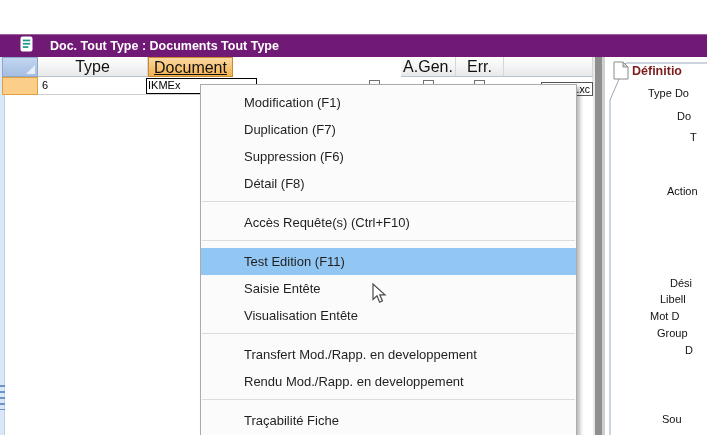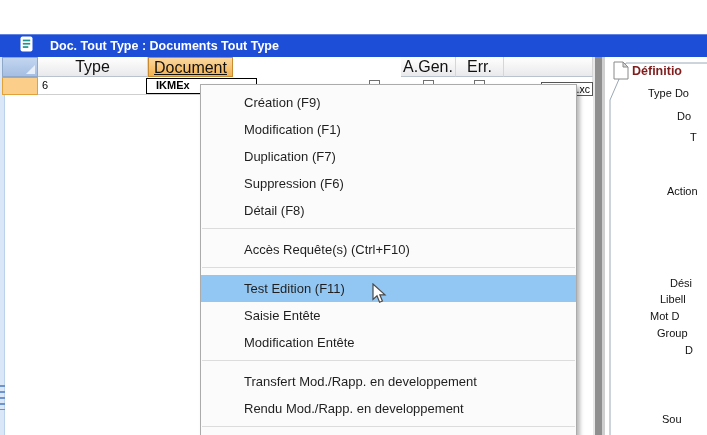--- a/index.html
+++ b/index.html
@@ -20,21 +20,21 @@
     position:absolute; left:57px; top:3px; width:236px; height:31px;
     background:#2c9d97; border-radius:8px 8px 0 0;
     display:flex; align-items:center; color:#fff;
   }
   .active-tab .tab-title{ font-size:13px; font-weight:bold; margin-left:8px; white-space:nowrap; overflow:hidden; flex:1; }
   .tab-close{ width:22px; text-align:center; font-size:12px; color:#fff; margin-right:6px; cursor:default; }
   .doc-icon{ margin-left:10px; flex:0 0 auto; }
   
   .titlebar{
     position:absolute; left:0; top:34px; width:707px; height:23px;
-    background:#1d4ed8; border-top:1px solid rgba(255,255,255,.3);
+    background:#701a75; border-top:1px solid rgba(255,255,255,.3);
     display:flex; align-items:center; color:#fff;
   }
   .titlebar .bar-title{ font-size:12.5px; font-weight:bold; margin-left:17px; white-space:nowrap; }
   .titlebar .doc-icon{ margin-left:20px; }
   
   .left-strip{ position:absolute; left:0; top:57px; width:5px; height:378px; background:#d9e7f8; border-right:1px solid #bcd1ea; }
   .left-grip{ position:absolute; left:0px; top:385px; width:5px; height:25px;
     background:repeating-linear-gradient(180deg,#6f94c9 0 2px, transparent 2px 6px); }
   
   .hcell{
@@ -49,21 +49,21 @@
   .hcell.orange{ background:linear-gradient(#fbd9a2,#f3b14f); border:1px solid #c98b2f;text-decoration:underline; }
   .rcell{
     position:absolute; top:77px; height:18px; background:#fff;
     border-right:1px solid #e3e3e3; border-bottom:1px solid #cfcfcf;
     font-size:11px; color:#000; line-height:17px; padding-left:4px; overflow:hidden;
   }
   .rcell.selector{ background:#fbce8a; border:1px solid #e2a23b; }
   .edit-box{
     position:absolute; left:146px; top:78px; width:111px; height:16px; z-index:5;
     background:#fff; border:1.5px solid #000; font-size:11px; line-height:13px;
-    padding-left:9px; overflow:hidden; white-space:nowrap;font-weight:bold;
+    padding-left:1px; overflow:hidden; white-space:nowrap;
   }
   .tail-box{
     position:absolute; left:541px; top:82px; width:52px; height:14px; z-index:5;
     background:#fff; border:1px solid #555; font-size:10.5px; line-height:12px;
     text-align:right; padding-right:2px; overflow:hidden;
   }
   .cb{ position:absolute; top:80px; width:11px; height:11px; background:#fff; border:1px solid #707070; }
   
   .splitter{ position:absolute; left:593px; top:57px; width:12px; height:378px;
     background:#8f8f8f; border-left:2px solid #e8e8e8; border-right:3px solid #cfcfcf; }
@@ -159,31 +159,30 @@
     <div class="plabel">Action</div>
     <div class="plabel">Dési</div>
     <div class="plabel">Libell</div>
     <div class="plabel">Mot D</div>
     <div class="plabel">Group</div>
     <div class="plabel">D</div>
     <div class="plabel">Sou</div>
   </div>
 
   <div class="context-menu">
-      <div class="menu-item">Création (F9)</div>
       <div class="menu-item">Modification (F1)</div>
       <div class="menu-item">Duplication (F7)</div>
       <div class="menu-item">Suppression (F6)</div>
       <div class="menu-item">Détail (F8)</div>
       <div class="menu-sep"></div>
       <div class="menu-item">Accès Requête(s) (Ctrl+F10)</div>
       <div class="menu-sep"></div>
       <div class="menu-item hl">Test Edition (F11)</div>
       <div class="menu-item">Saisie Entête</div>
-      <div class="menu-item">Modification Entête</div>
+      <div class="menu-item">Visualisation Entête</div>
       <div class="menu-sep"></div>
       <div class="menu-item">Transfert Mod./Rapp. en developpement</div>
       <div class="menu-item">Rendu Mod./Rapp. en developpement</div>
       <div class="menu-sep"></div>
       <div class="menu-item partial">Traçabilité Fiche</div>
     </div>
 
   <span class="cursor">
     <svg width="15" height="22" viewBox="0 0 15 22">
       <path d="M1 1 L1 16.5 L5 12.8 L7.6 19.2 L10.4 18 L7.8 11.8 L13 11.8 Z" fill="#fff" stroke="#4a4a4a" stroke-width="1.2"></path>

